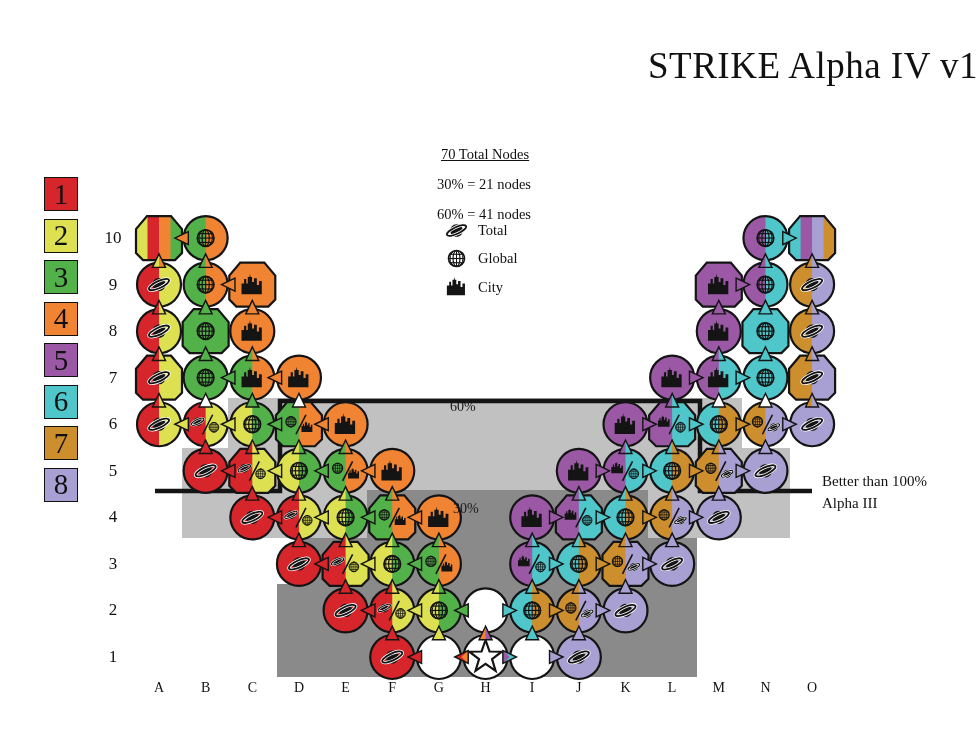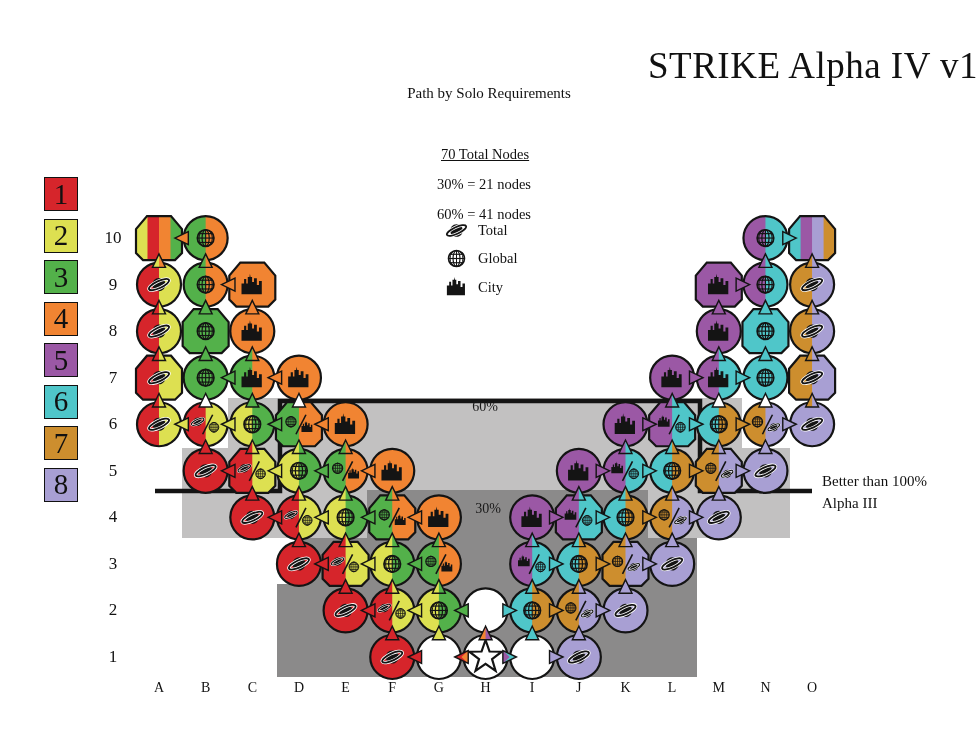--- a/index.html
+++ b/index.html
@@ -16,21 +16,21 @@
   .il-row{display:flex;align-items:center;height:24px;margin-bottom:4.5px;}
   .il-row svg{flex:0 0 auto;}
   .il-label{margin-left:9px;font-size:14.5px;}
   #tier-legend{left:44px;top:177px;}
   .tier-sq{width:34px;height:34px;border:1.6px solid #111;box-sizing:border-box;
            display:flex;align-items:center;justify-content:center;
            font-size:29px;line-height:1;margin-bottom:7.5px;}
   #row-labels,#col-labels{left:0;top:0;width:0;height:0;}
   .row-lab{position:absolute;width:34px;text-align:center;font-size:17px;}
   .col-lab{position:absolute;width:30px;text-align:center;font-size:14px;}
-  .zone-label{font-size:14px;color:#1a1a1a;text-align:center;width:70px;}
+  .zone-label{font-size:14px;color:#1a1a1a;text-align:left;width:70px;}
   #lab60{left:450px;top:399px;}
   #lab30{left:453px;top:501px;}
   .annot{left:822px;top:470px;font-size:15px;line-height:22px;}
   .logo{left:788px;top:42px;width:130px;height:62px;}
   .logo-word{position:absolute;left:0;top:-4px;font-size:49px;font-weight:bold;
              letter-spacing:-3px;color:#1f7c40;}
   .logo-chip{position:absolute;left:66px;top:0px;width:56px;height:56px;border:12px dashed #1f7c40;
              border-radius:50%;box-sizing:border-box;display:flex;align-items:center;justify-content:center;}
   .logo-e{font-size:22px;font-weight:bold;color:#1f7c40;font-family:"DejaVu Sans",sans-serif;}
   .logo-sub{position:absolute;left:8px;top:53px;font-size:9.5px;letter-spacing:3px;color:#1f7c40;
@@ -1200,21 +1200,20 @@
         <polygon points="812.1,300.375 805.6,313.875 818.6,313.875" fill="none" stroke="#141414" stroke-width="1.4"></polygon>
       </g>
       <g>
         <polygon points="812.1,253.82500000000005 805.6,267.32500000000005 818.6,267.32500000000005" fill="#cd8e2e"></polygon>
         <polygon points="812.1,253.82500000000005 818.6,267.32500000000005 812.1,267.32500000000005" fill="#a89fd3"></polygon>
         <polygon points="812.1,253.82500000000005 805.6,267.32500000000005 818.6,267.32500000000005" fill="none" stroke="#141414" stroke-width="1.4"></polygon>
       </g>
     </svg>
 
   <div class="txt title">STRIKE Alpha IV v1</div>
-  <div class="txt subtitle">Path by Solo Requirements</div>
 
 
   <div class="txt stats">
     <div class="stat-total">70 Total Nodes</div>
     <div class="stat">30% = 21 nodes</div>
     <div class="stat">60% = 41 nodes</div>
   </div>
 
   <div class="txt" id="icon-legend">
       <div class="il-row">

